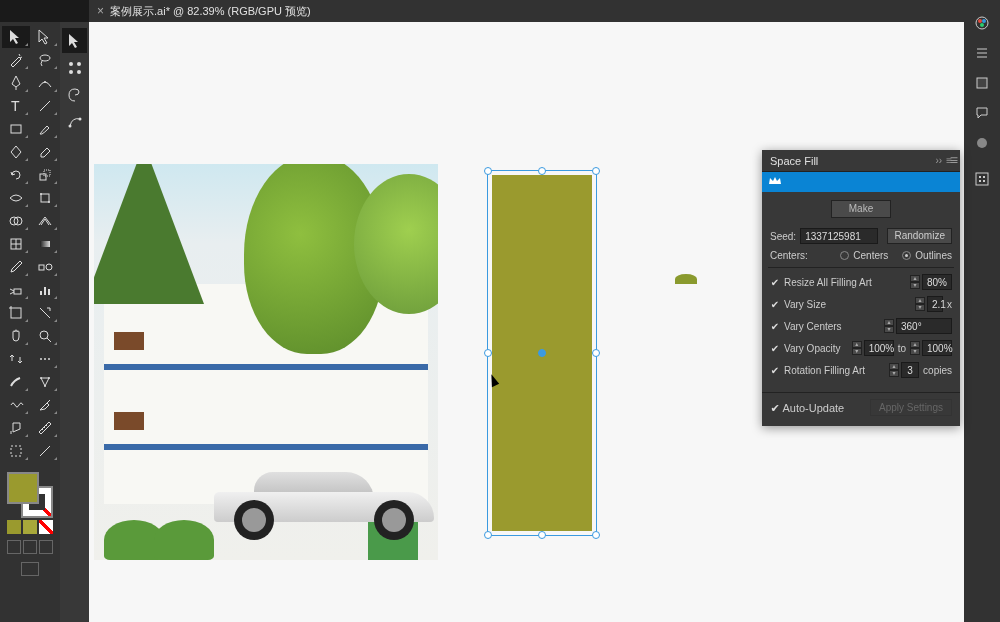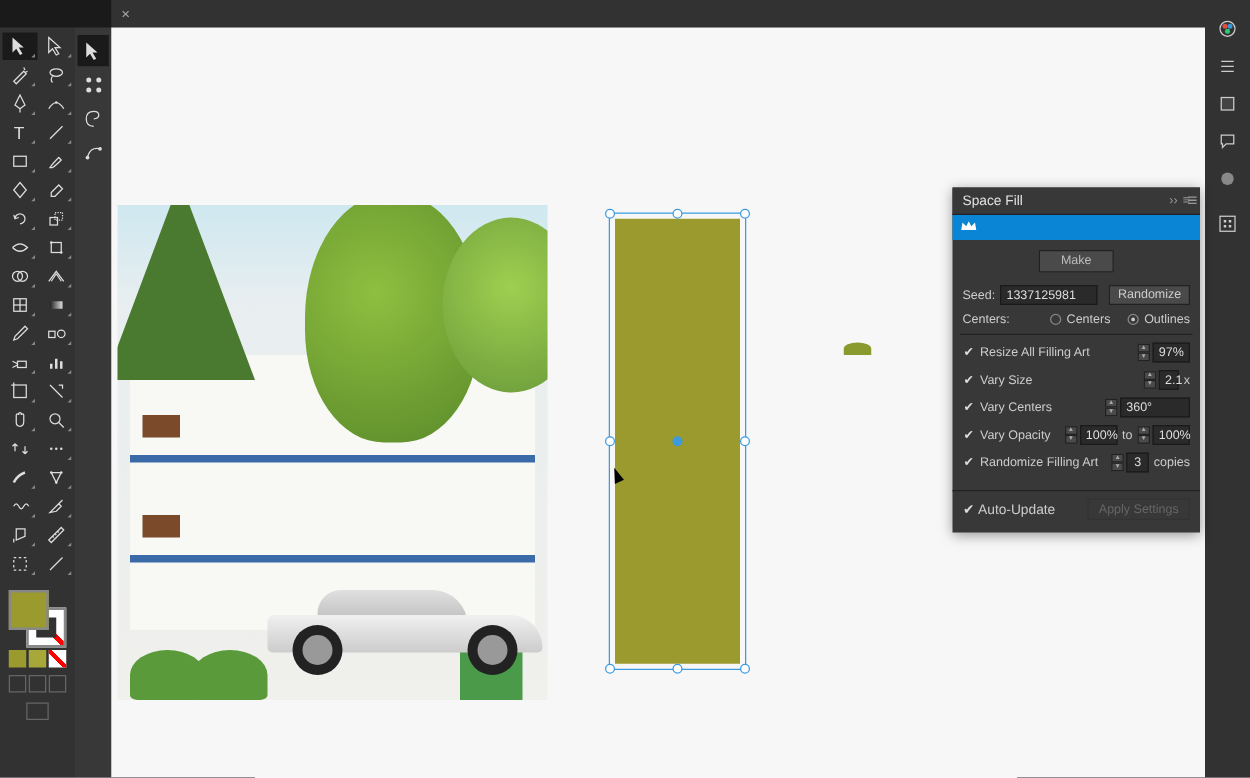--- a/index.html
+++ b/index.html
@@ -105,20 +105,21 @@
 .slider-track { flex:1; height:4px; background:#2a2a2a; position:relative; margin: 0 4px; }
 .panel-foot { padding: 6px 8px 10px; display:flex; align-items:center; justify-content:space-between; border-top:1px solid #222; }
 .apply-btn { background: transparent; border: 1px solid #333; color: #666; padding: 2px 8px; font-size: 10px; }
 .panel-menu-btn { position:absolute; top:2px; right:2px; color:#999; font-size:14px; cursor:pointer; }
 </style>
 </head>
 <body>
 
 <div class="tab-bar">
   <span class="tab-close">×</span>
+  <span class="tab-title">案例展示.ai* @ 82.39% (RGB/GPU 预览)</span>
 </div>
 
 <div class="left-toolbar">
   <div class="tool-grid">
     <div class="tool sel corner-dot">
         <svg viewBox="0 0 16 16">
           <path d="M2 1 L2 13 L5 10 L8 15 L10 14 L7 9 L11 9 Z" fill="#ddd"></path>
         </svg>
       </div>
     <div class="tool corner-dot">
@@ -505,21 +506,21 @@
 
     <div class="row">
       <span class="check">✔</span>
       <span>Resize All Filling Art</span>
       <span style="flex:1"></span>
       <div class="stepper">
         <div class="spinner">
             <div class="up">▴</div>
             <div class="dn">▾</div>
           </div>
-        <span class="field" style="width:30px">97%</span>
+        <span class="field" style="width:30px">80%</span>
       </div>
     </div>
 
     <div class="row">
       <span class="check">✔</span>
       <span>Vary Size</span>
       <span style="flex:1"></span>
       <div class="stepper">
         <div class="spinner">
             <div class="up">▴</div>
@@ -559,21 +560,21 @@
         <div class="spinner">
             <div class="up">▴</div>
             <div class="dn">▾</div>
           </div>
         <span class="field" style="width:30px">100%</span>
       </div>
     </div>
 
     <div class="row">
       <span class="check">✔</span>
-      <span>Randomize Filling Art</span>
+      <span>Rotation Filling Art</span>
       <span style="flex:1"></span>
       <div class="stepper">
         <div class="spinner">
             <div class="up">▴</div>
             <div class="dn">▾</div>
           </div>
         <span class="field" style="width:18px;text-align:center">3</span>
       </div>
       <span>copies</span>
     </div>

